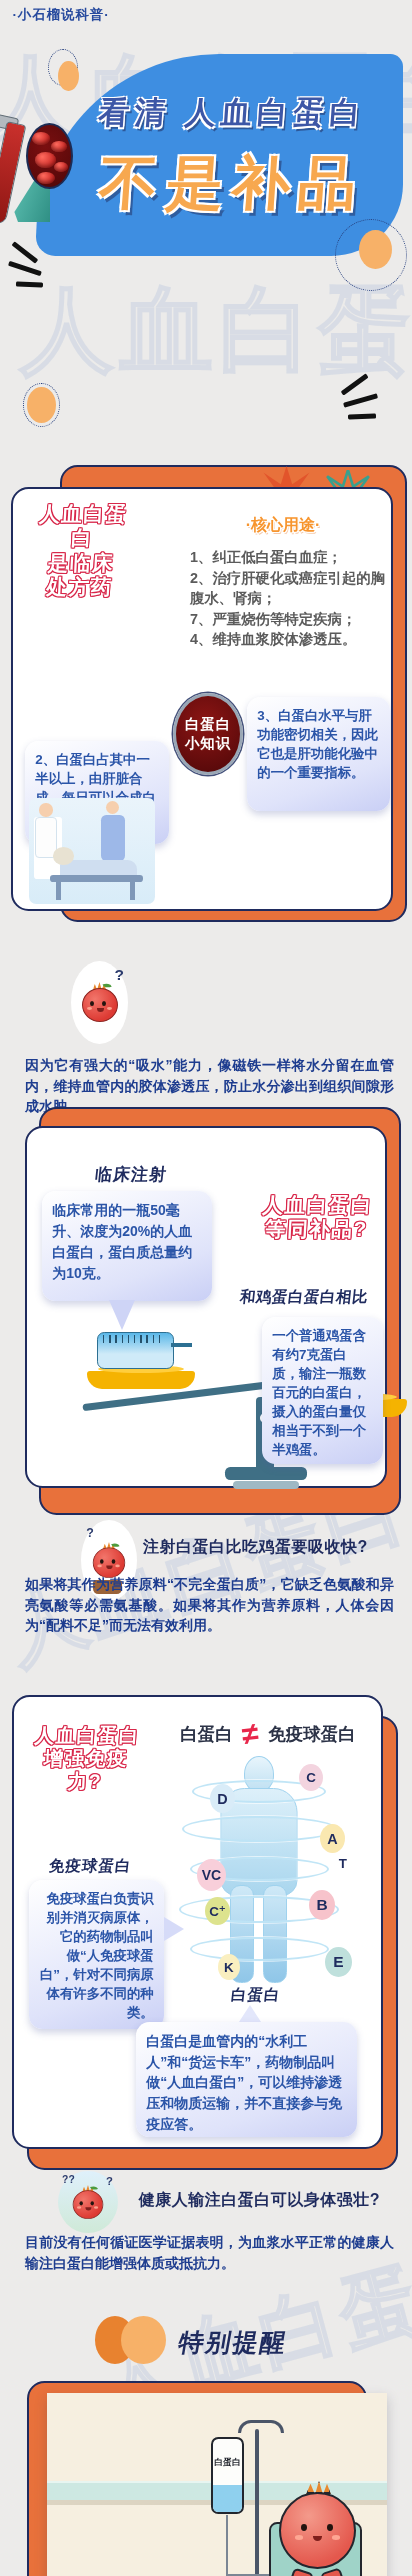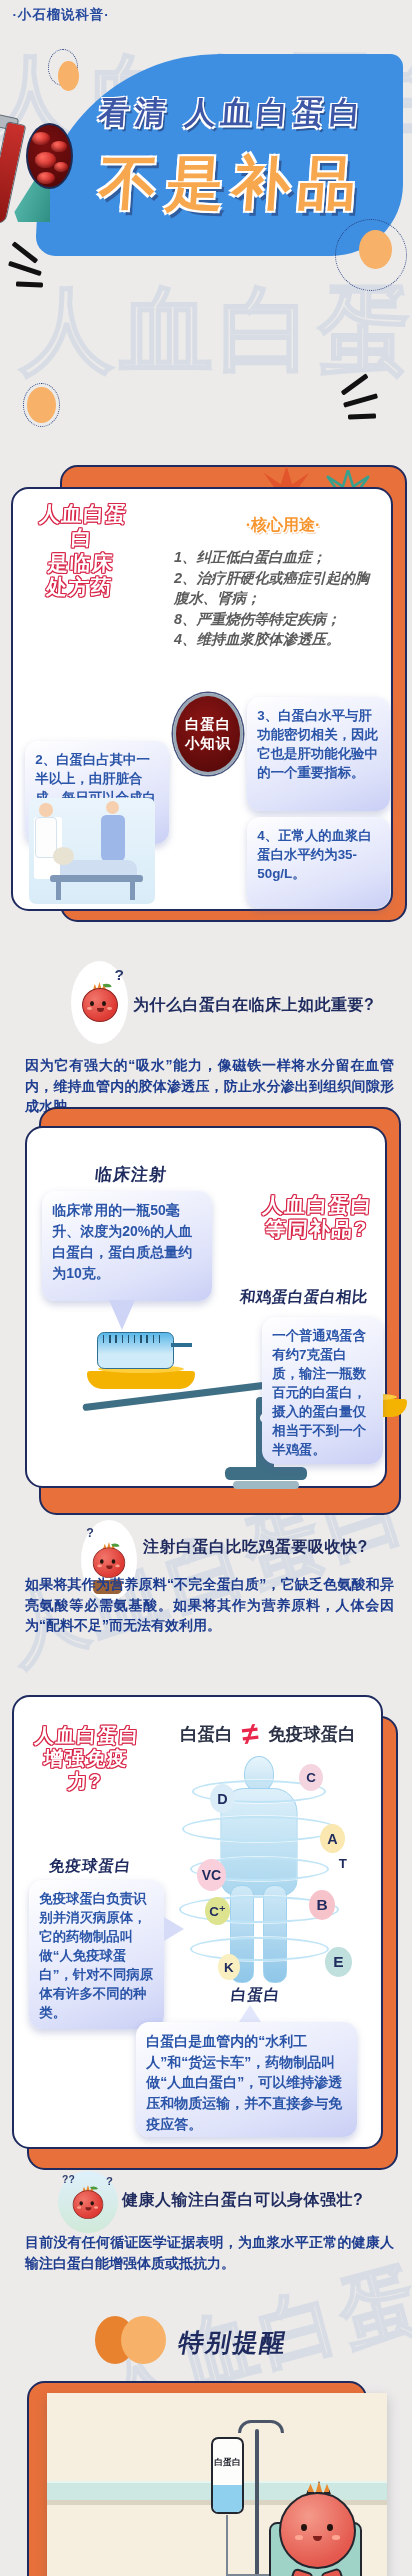--- a/index.html
+++ b/index.html
@@ -181,34 +181,31 @@
   <svg class="star8" style="left:322px; top:470px;" width="52" height="52" viewBox="0 0 100 100">
     <polygon points="50,0 60,32 90,12 70,40 100,50 70,60 90,88 60,68 50,100 40,68 10,88 30,60 0,50 30,40 10,12 40,32" fill="none" stroke="#3aa08e" stroke-width="5"></polygon>
   </svg>
   <div class="wcard" style="left:11.3px; top:487px; width:382px; height:424px;"></div>
   <div class="abs red-title" style="left:30px; top:502px; width:103px; font-size:20.6px; text-align:center;">
     <div>人血白蛋白</div>
     <div>是临床</div>
     <div>处方药</div>
   </div>
   <div class="abs" style="left:216px; top:515px; width:134px; text-align:center; font-size:16px; font-weight:900; color:#F7952E; text-shadow:1px 1px 0 #fff,-1px -1px 0 #fff,1px -1px 0 #fff,-1px 1px 0 #fff,1.5px 2.1px 0 rgba(230,120,40,.4);">·核心用途·</div>
-  <div class="abs gray-list" style="left:174px; top:547px; width:204px;font-style:italic;">
+  <div class="abs gray-list" style="left:190px; top:547px; width:204px;">
     <p>1、纠正低白蛋白血症；</p>
     <p>2、治疗肝硬化或癌症引起的胸腹水、肾病；</p>
-    <p>8、严重烧伤等特定疾病；</p>
+    <p>7、严重烧伤等特定疾病；</p>
     <p>4、维持血浆胶体渗透压。</p>
   </div>
   <div class="bubble" style="left:25px; top:741px; width:144px; height:103px; font-size:13.4px; line-height:19px;">
       <p>2、白蛋白占其中一半以上，由肝脏合成，每日可以合成白蛋白10-15克。</p>
     </div>
   <div class="bubble" style="left:247px; top:697px; width:143px; height:114px; font-size:13.4px; line-height:19px;">
       <p>3、白蛋白水平与肝功能密切相关，因此它也是肝功能化验中的一个重要指标。</p>
-    </div>
-  <div class="bubble" style="left:247px; top:817px; width:143px; height:91px; font-size:13.4px; line-height:19px;">
-      <p>4、正常人的血浆白蛋白水平约为35-50g/L。</p>
     </div>
   <div class="abs fact-circle">
     <span>白蛋白</span>
     <span>小知识</span>
   </div>
 
   <div class="abs" style="left:29px; top:798px; width:126px; height:106px; background:linear-gradient(#eaf4fb,#d8ecf8); border-radius:7.2px; overflow:hidden;">
     <span class="abs" style="left:5.2px; top:18.5px; width:28px; height:62px; background:#fff; border-radius:3.1px;"></span>
     <span class="abs" style="left:10.3px; top:5.2px; width:13.4px; height:13.4px; background:#f6cfae; border-radius:50%;"></span>
     <span class="abs" style="left:6.2px; top:18.5px; width:21.6px; height:41px; background:#fdfdfd; border:1px solid #d4e3ee; border-radius:4.1px;"></span>
@@ -227,21 +224,20 @@
         <span class="leaf"></span>
         <span class="bd"></span>
       <span class="eye" style="left:9.3px;"></span>
         <span class="eye" style="left:21.6px;"></span>
       <span class="mouth"></span>
         <span class="blush" style="left:6.2px;"></span>
         <span class="blush" style="left:26px;"></span>
     </div>
     <span class="qmark" style="right:4.1px; top:5.2px; font-size:15.5px;">?</span>
   </div>
-  <h2 class="q-title" style="left:133px; top:995px; width:247px;">为什么白蛋白在临床上如此重要?</h2>
   <p class="q-answer" style="left:25px; top:1055px; width:369px;">因为它有强大的“吸水”能力，像磁铁一样将水分留在血管内，维持血管内的胶体渗透压，防止水分渗出到组织间隙形成水肿。</p>
 
   <div class="ocard" style="left:39px; top:1107px; width:362px; height:408px;"></div>
   <div class="wcard" style="left:25px; top:1126px; width:362px; height:362px;"></div>
   <div class="abs navy-h" style="left:95px; top:1163px; font-size:17px; letter-spacing:1px; transform:skewX(-6deg);">临床注射</div>
   <div class="abs red-title" style="left:258px; top:1193px; width:118px; font-size:20.6px; text-align:center;">
     <div>人血白蛋白</div>
     <div>等同补品?</div>
   </div>
   <div class="bubble" style="left:42px; top:1191px; width:170px; height:110px; font-size:14px; line-height:21px;">
@@ -311,21 +307,21 @@
   <span class="vit" style="left:299px; top:1764px; width:24px; height:27px; background:#F3D4DF; font-size:13.4px;">C</span>
   <span class="vit" style="left:210px; top:1784px; width:25px; height:29px; background:#D9ECF8; font-size:14.4px;">D</span>
   <span class="vit" style="left:320px; top:1824px; width:25px; height:29px; background:#FAE8B0; font-size:14.4px;">A</span>
   <span class="vit" style="left:197px; top:1859px; width:29px; height:32px; background:#F8CFDA; font-size:14px;">VC</span>
   <span class="vit" style="left:334px; top:1853px; width:17.5px; height:20.6px; background:transparent; font-size:13.4px;">T</span>
   <span class="vit" style="left:309px; top:1890px; width:26px; height:30px; background:#F7C3CB; font-size:15.5px;">B</span>
   <span class="vit" style="left:205px; top:1897px; width:25px; height:28px; background:#DDE38E; font-size:13.4px;">C⁺</span>
   <span class="vit" style="left:218px; top:1954px; width:21.6px; height:26px; background:#FAEFC0; font-size:13.4px;">K</span>
   <span class="vit" style="left:325px; top:1947px; width:27px; height:30px; background:#BFE0DC; font-size:15.5px;">E</span>
   <div class="abs navy-h" style="left:49px; top:1856px; font-size:15.5px; letter-spacing:1px; transform:skewX(-6deg);">免疫球蛋白</div>
-  <div class="bubble" style="left:29px; top:1880px; width:135px; height:149px; font-size:13.4px; line-height:19px;">
+  <div class="bubble" style="left:29px; top:1880px; width:135px; height:149px; font-size:13.4px; line-height:19px;text-align:right;">
       <p>免疫球蛋白负责识别并消灭病原体，它的药物制品叫做“人免疫球蛋白”，针对不同病原体有许多不同的种类。</p>
     </div>
   <div class="abs" style="left:164px; top:1917px; width:0; height:0; border-top:12.4px solid transparent; border-bottom:12.4px solid transparent; border-left:20.6px solid #d6dbf8;"></div>
   <div class="abs navy-h" style="left:231px; top:1985px; font-size:15.5px; letter-spacing:1px; transform:skewX(-6deg);">白蛋白</div>
   <div class="abs" style="left:237px; top:2005px; width:0; height:0; border-left:13.4px solid transparent; border-right:13.4px solid transparent; border-bottom:20.6px solid #e3e7fb;"></div>
   <div class="bubble" style="left:136px; top:2022px; width:221px; height:115px; font-size:14px; line-height:20.6px;">
       <p>白蛋白是血管内的“水利工人”和“货运卡车”，药物制品叫做“人血白蛋白”，可以维持渗透压和物质运输，并不直接参与免疫应答。</p>
     </div>
 
   <div class="mascot-wrap" style="left:58px; top:2171px; width:60px; height:62px; background:linear-gradient(#dff0fb,#cfe9d8);">
@@ -335,21 +331,21 @@
         <span class="bd"></span>
       <span class="eye" style="left:9.3px;"></span>
         <span class="eye" style="left:21.6px;"></span>
       <span class="mouth"></span>
         <span class="blush" style="left:6.2px;"></span>
         <span class="blush" style="left:26px;"></span>
     </div>
     <span class="qmark" style="left:4.1px; top:3.1px; font-size:10.3px;">??</span>
     <span class="qmark" style="right:5.2px; top:4.1px; font-size:11.3px;">?</span>
   </div>
-  <h2 class="q-title" style="left:122px; top:2190px; width:258px;">健康人输注白蛋白可以身体强壮?</h2>
+  <h2 class="q-title" style="left:122px; top:2190px; width:258px;text-align:right;">健康人输注白蛋白可以身体强壮?</h2>
   <p class="q-answer" style="left:25px; top:2232px; width:369px;">目前没有任何循证医学证据表明，为血浆水平正常的健康人输注白蛋白能增强体质或抵抗力。</p>
 
   <div class="abs rem-c1"></div>
   <div class="abs rem-c2"></div>
   <div class="abs rem-title">特别提醒</div>
 
   <div class="ocard" style="left:27px; top:2381px; width:340px; height:213px;"></div>
   <div class="scene hsp" style="left:47px; top:2393px; width:340px; height:214px;">
     <span class="wallband"></span>
 

